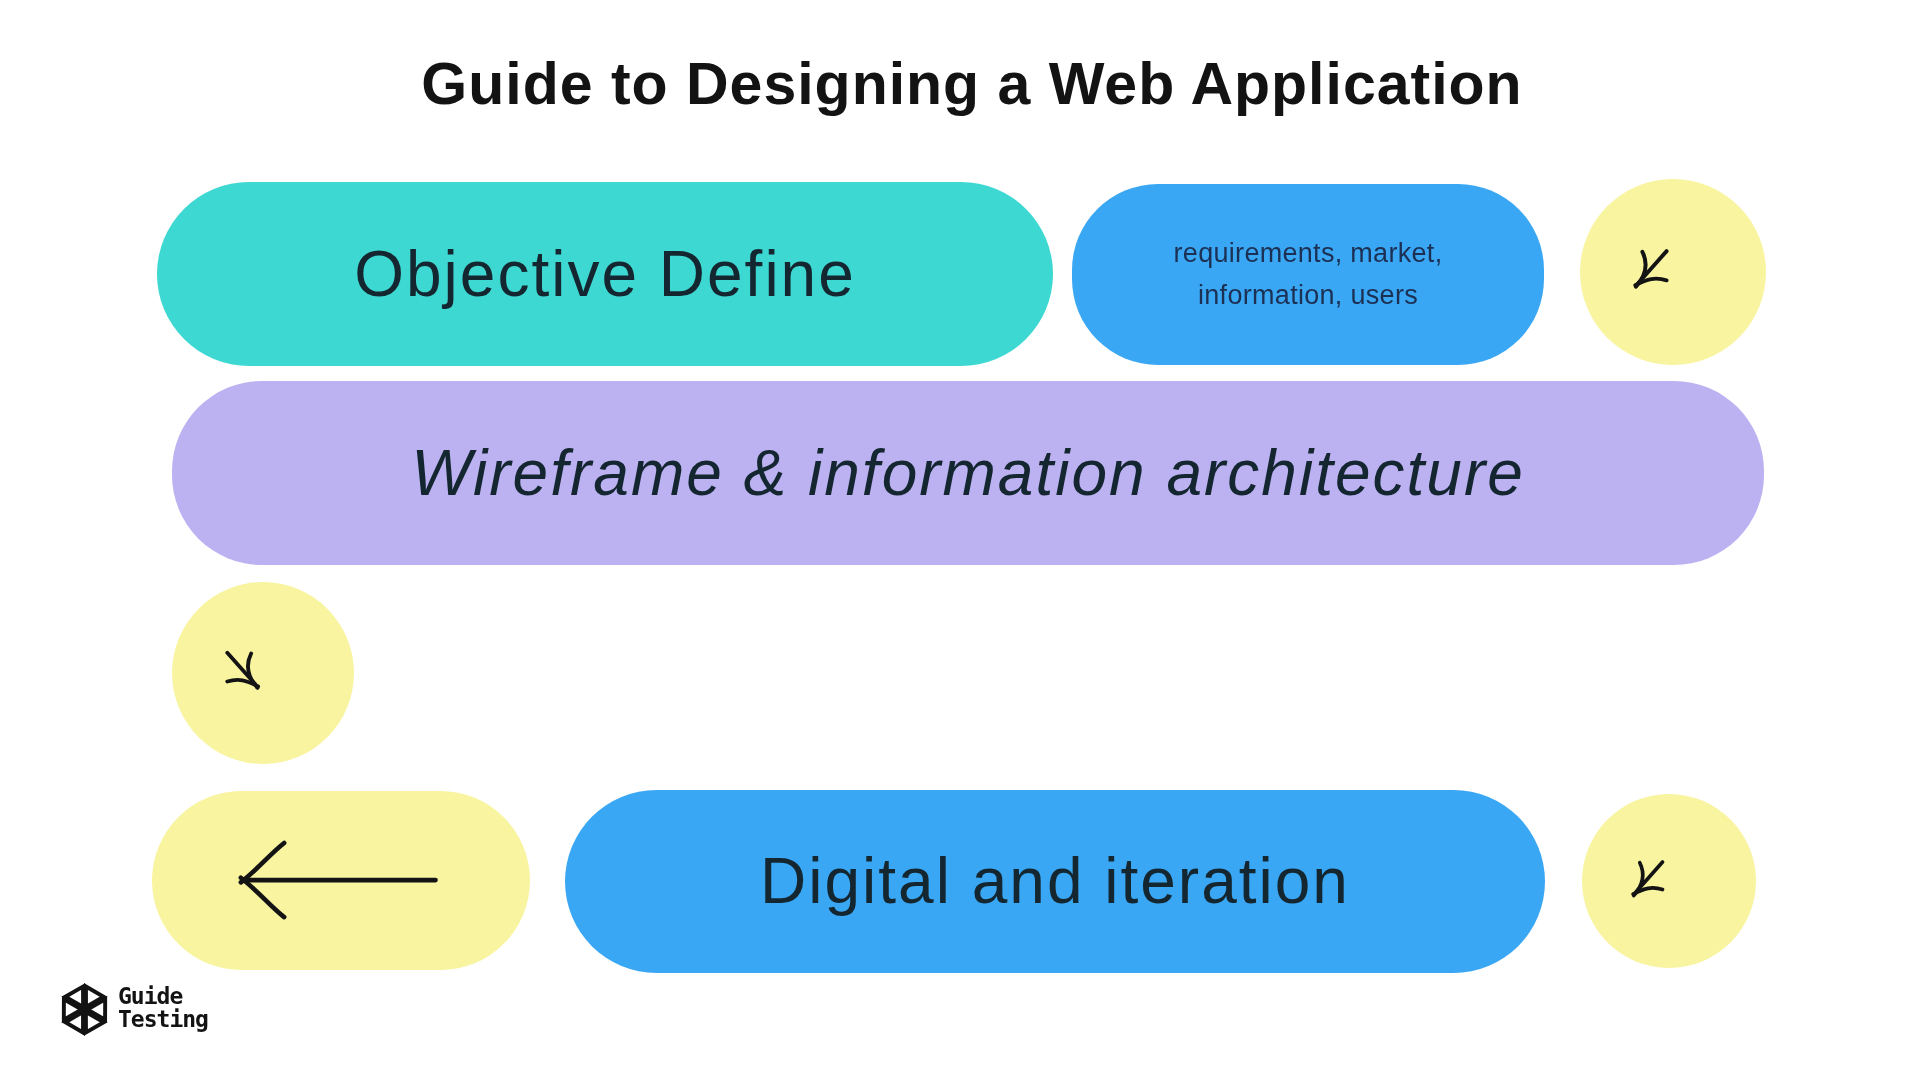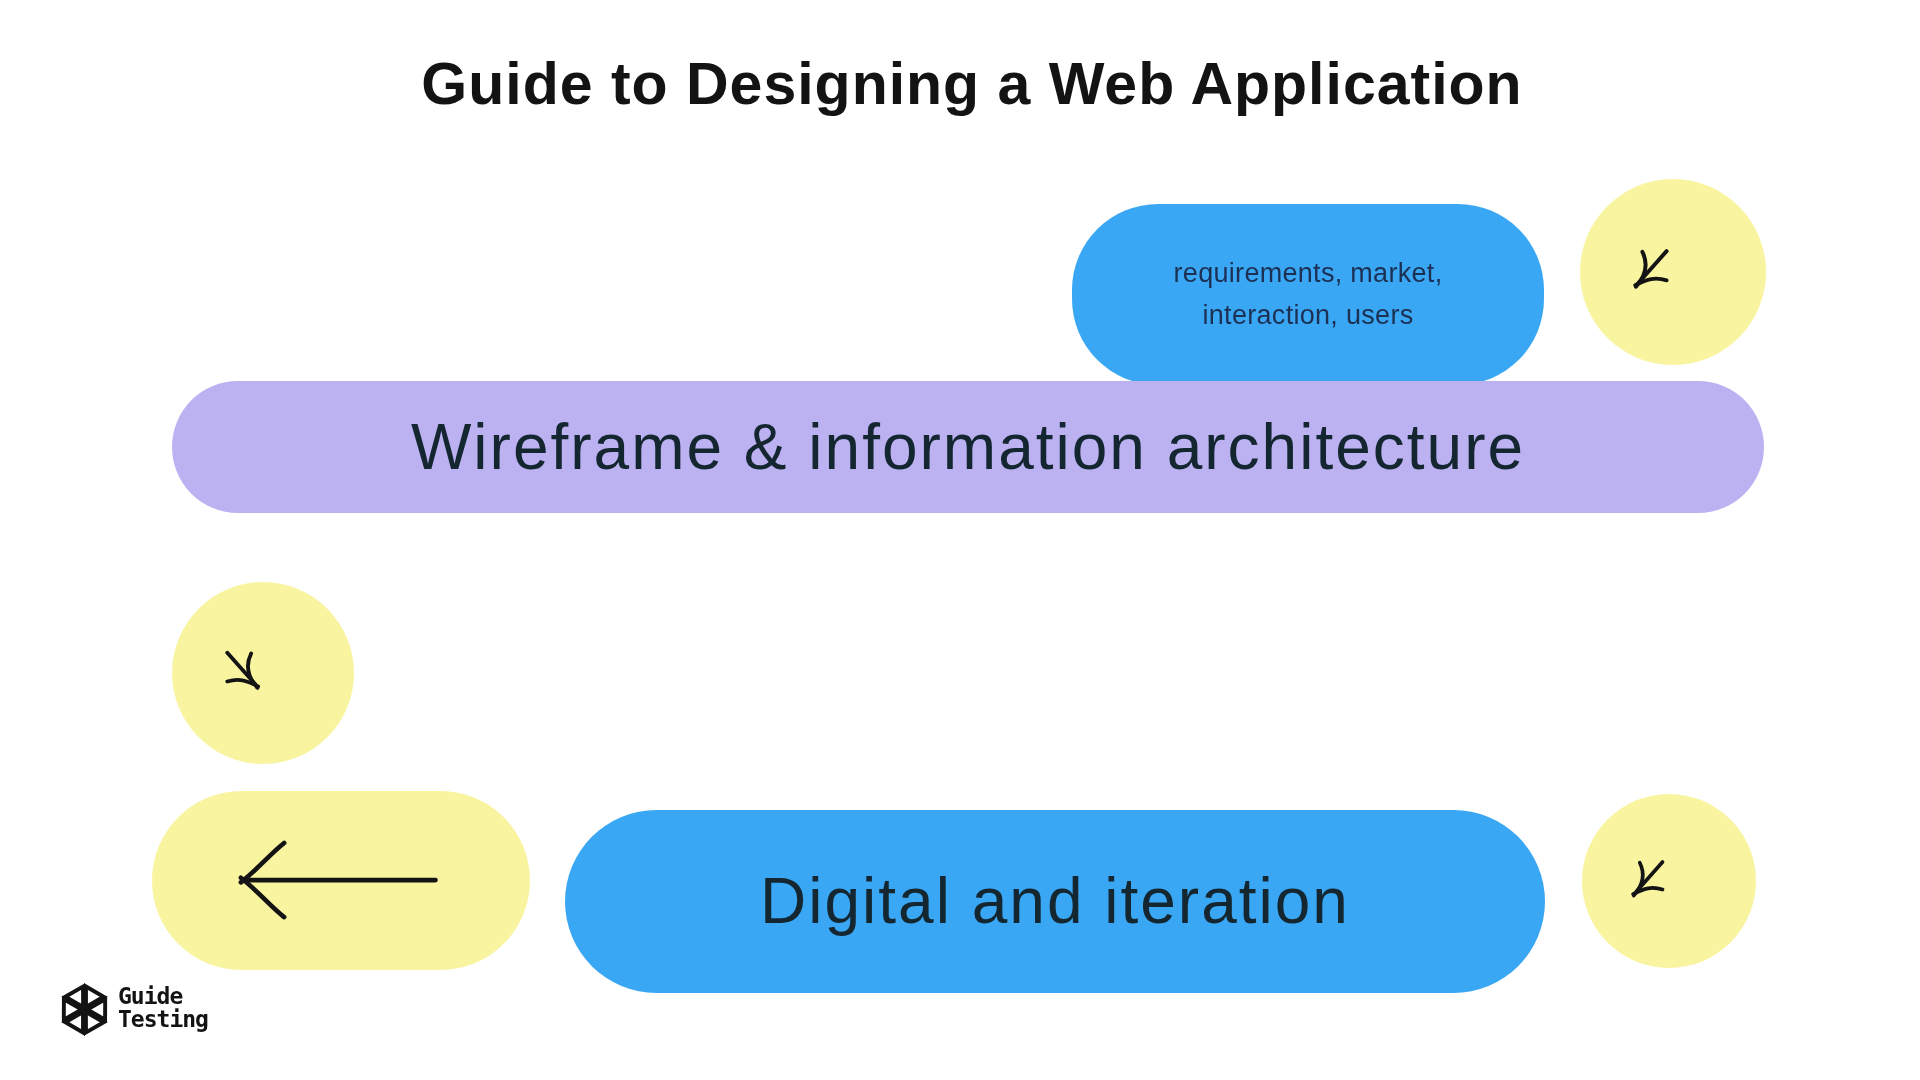--- a/index.html
+++ b/index.html
@@ -20,28 +20,28 @@
   }
   .pill{
     position:absolute; display:flex; align-items:center; justify-content:center;
     text-align:center;
   }
   .pill-label{
     font-size:64px; font-weight:400; letter-spacing:2px; color:var(--pill_text);
     line-height:1.1; white-space:nowrap;
   }
   .teal{ background:var(--teal); }
-  .blue{ background:var(--blue);margin-top:20px; }
+  .blue{ background:var(--blue); }
   .purple{ background:var(--purple); }
   .yellowbg{ background:var(--yellow); }
 
   .pill-objective{ left:157px; top:182px; width:896px; height:184px; border-radius:92px; }
   .pill-note{ left:1072px; top:184px; width:472px; height:181px; border-radius:86px; flex-direction:column; }
   .note-line{ font-size:27px; letter-spacing:.3px; color:var(--note_text); line-height:1.55; }
-  .pill-wireframe{ left:172px; top:381px; width:1592px; height:132px; border-radius:90px; }
+  .pill-wireframe{ left:172px; top:381px; width:1592px; height:184px; border-radius:90px;font-style:italic; }
   .pill-prototype{ left:386px; top:583px; width:1378px; height:179px; border-radius:90px; }
   .pill-arrow-left{ left:152px; top:791px; width:378px; height:179px; border-radius:90px; }
   .pill-testing{ left:565px; top:790px; width:980px; height:183px; border-radius:92px; }
 
   .circle{
     position:absolute; border-radius:50%; background:var(--yellow);
     display:flex; align-items:center; justify-content:center;
   }
   .circle-1{ left:1580px; top:179px; width:186px; height:186px; }
   .circle-2{ left:172px; top:582px; width:182px; height:182px; }
@@ -60,24 +60,27 @@
     line-height:1.0; color:#131313; letter-spacing:-1px; margin-top:3px;
   }
 </style>
 </head>
 <body>
 
 <div class="canvas">
 
   <h1 class="title">Guide to Designing a Web Application</h1>
 
+  <div class="pill teal pill-objective">
+    <span class="pill-label">Objective Define</span>
+  </div>
 
   <div class="pill blue pill-note">
     <span class="note-line">requirements, market,</span>
-    <span class="note-line">interaction, users</span>
+    <span class="note-line">information, users</span>
   </div>
 
   <div class="circle circle-1">
     <span>
       <svg viewBox="0 0 100 100" width="115" height="115">
         <path class="arrow-stroke" d="M71 24 L31 69"></path>
         <path class="arrow-stroke" d="M37 25 C 45 41 43 57 28 74"></path>
         <path class="arrow-stroke" d="M71 65 C 55 60 44 63 27 72"></path>
       </svg>
     </span>

